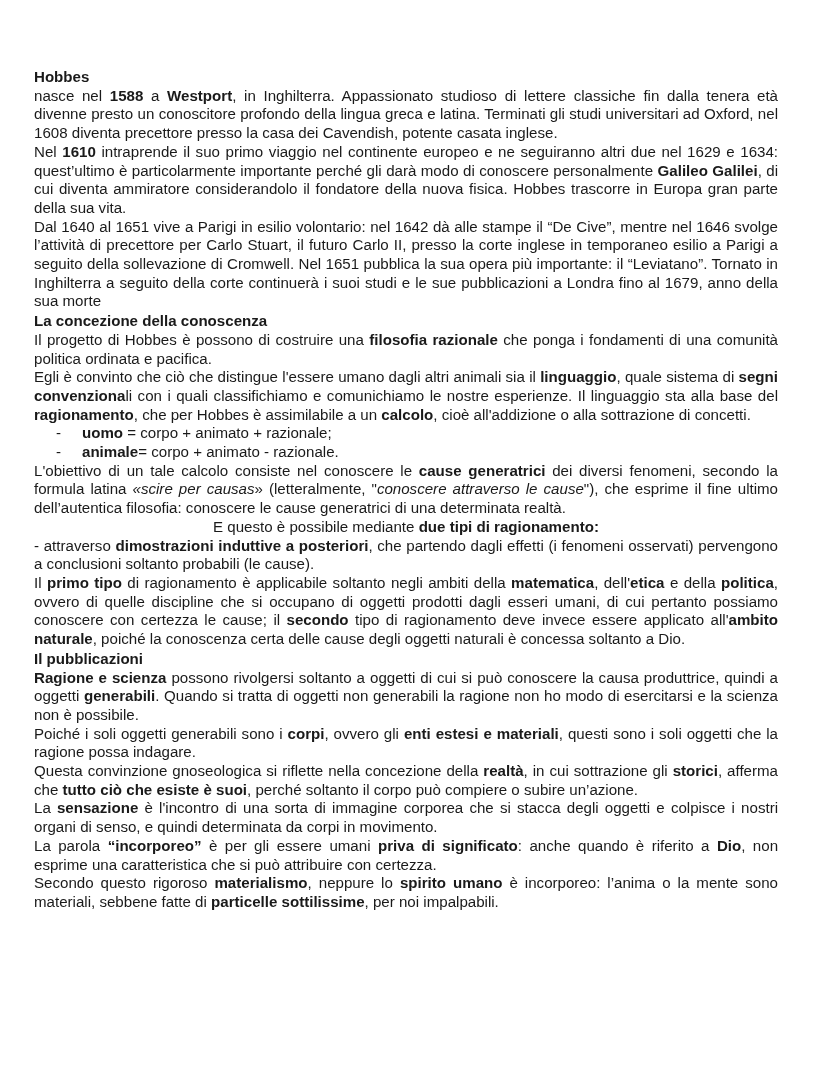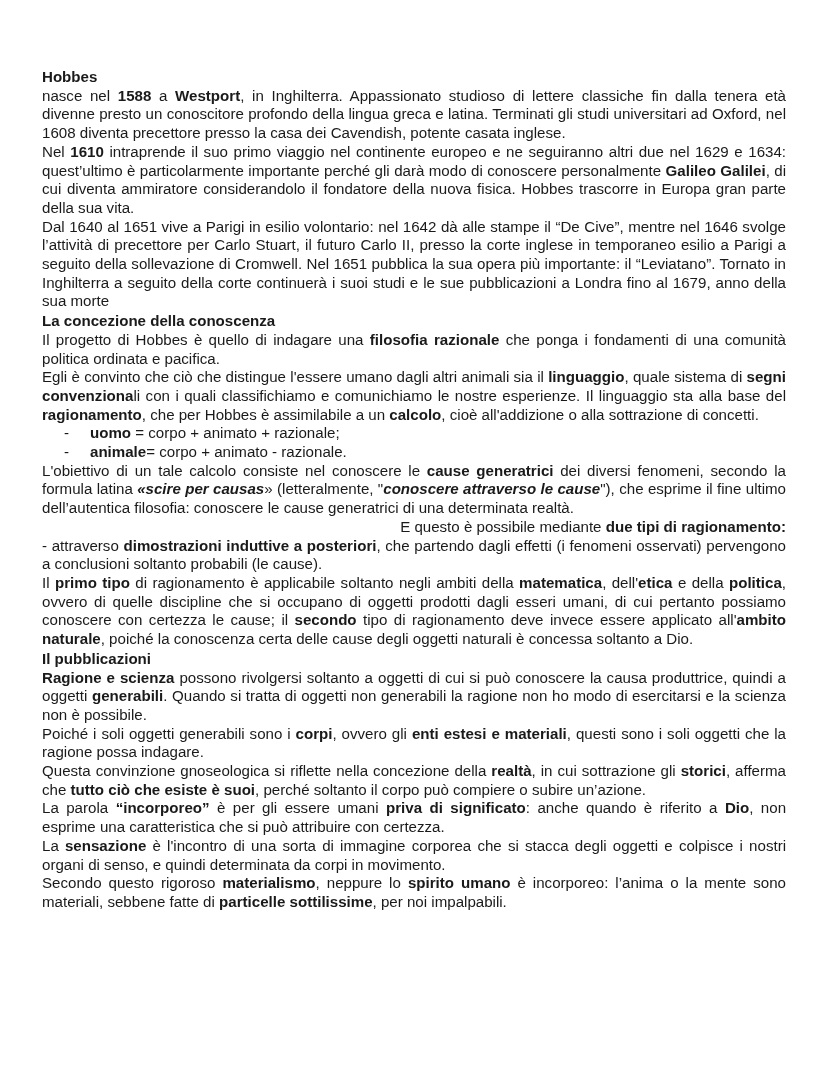--- a/index.html
+++ b/index.html
@@ -1,63 +1,63 @@
 <!DOCTYPE html>
 <html><head>
 <meta charset="utf-8">
 <style>
   html, body { margin: 0; padding: 0; background: #ffffff; }
   body { width: 828px; height: 1071px; overflow: hidden; position: relative; }
   .page {
-    position: absolute; left: 42px; top: 68px; width: 744px;
+    position: absolute; left: 34px; top: 68px; width: 744px;
     font-family: "Liberation Sans", sans-serif;
     font-size: 15.1px; line-height: 18.7px; color: #1a1a1a;
   }
   .section { margin: 0; }
   .section + .section { margin-top: 1px; }
   .heading { font-weight: bold; margin: 0; }
   .para { margin: 0; text-align: justify; }
-  .para.left { text-align: right; }
+  .para.left { text-align: center; }
   .list { margin: 0; padding: 0; list-style: none; }
   .list li { position: relative; padding-left: 48px; margin: 0; }
   .list li .dash { position: absolute; left: 22px; }
   b, .b { font-weight: bold; }
-  .bi { font-weight: bold; font-style: italic; }
+  .bi { font-weight: normal; font-style: italic; }
 </style>
 </head>
 <body>
 
 <div class="page">
   <div class="section">
     <p class="heading">Hobbes</p>
     <div class="blocks">
         <p class="para"><span>nasce nel </span><span class="b">1588</span><span> a </span><span class="b">Westport</span><span>, in Inghilterra. Appassionato studioso di lettere classiche fin dalla tenera età divenne presto un conoscitore profondo della lingua greca e latina. Terminati gli studi universitari ad Oxford, nel 1608 diventa precettore presso la casa dei Cavendish, potente casata inglese.</span></p>
         <p class="para"><span>Nel </span><span class="b">1610</span><span> intraprende il suo primo viaggio nel continente europeo e ne seguiranno altri due nel 1629 e 1634: quest’ultimo è particolarmente importante perché gli darà modo di conoscere personalmente </span><span class="b">Galileo Galilei</span><span>, di cui diventa ammiratore considerandolo il fondatore della nuova fisica. Hobbes trascorre in Europa gran parte della sua vita.</span></p>
         <p class="para"><span>Dal 1640 al 1651 vive a Parigi in esilio volontario: nel 1642 dà alle stampe il “De Cive”, mentre nel 1646 svolge l’attività di precettore per Carlo Stuart, il futuro Carlo II, presso la corte inglese in temporaneo esilio a Parigi a seguito della sollevazione di Cromwell. Nel 1651 pubblica la sua opera più importante: il “Leviatano”. Tornato in Inghilterra a seguito della corte continuerà i suoi studi e le sue pubblicazioni a Londra fino al 1679, anno della sua morte</span></p>
       </div>
   </div>
   <div class="section">
     <p class="heading">La concezione della conoscenza</p>
     <div class="blocks">
-        <p class="para"><span>Il progetto di Hobbes è quello di indagare una </span><span class="b">filosofia razionale</span><span> che ponga i fondamenti di una comunità politica ordinata e pacifica.</span></p>
+        <p class="para"><span>Il progetto di Hobbes è possono di costruire una </span><span class="b">filosofia razionale</span><span> che ponga i fondamenti di una comunità politica ordinata e pacifica.</span></p>
         <p class="para"><span>Egli è convinto che ciò che distingue l'essere umano dagli altri animali sia il </span><span class="b">linguaggio</span><span>, quale sistema di </span><span class="b">segni convenziona</span><span>li con i quali classifichiamo e comunichiamo le nostre esperienze. Il linguaggio sta alla base del </span><span class="b">ragionamento</span><span>, che per Hobbes è assimilabile a un </span><span class="b">calcolo</span><span>, cioè all'addizione o alla sottrazione di concetti.</span></p>
         <ul class="list">
           <li><span class="dash">-</span><span class="b">uomo</span><span> = corpo + animato + razionale;</span></li>
           <li><span class="dash">-</span><span class="b">animale</span><span>= corpo + animato - razionale.</span></li>
         </ul>
         <p class="para"><span>L'obiettivo di un tale calcolo consiste nel conoscere le </span><span class="b">cause generatrici</span><span> dei diversi fenomeni, secondo la formula latina </span><span class="bi">«scire per causas</span><span>» (letteralmente, "</span><span class="bi">conoscere attraverso le cause</span><span>"), che esprime il fine ultimo dell’autentica filosofia: conoscere le cause generatrici di una determinata realtà.</span></p>
         <p class="para left"><span>E questo è possibile mediante </span><span class="b">due tipi di ragionamento:</span></p>
         <p class="para"><span>- attraverso </span><span class="b">dimostrazioni induttive a posteriori</span><span>, che partendo dagli effetti (i fenomeni osservati) pervengono a conclusioni soltanto probabili (le cause).</span></p>
         <p class="para"><span>Il </span><span class="b">primo tipo</span><span> di ragionamento è applicabile soltanto negli ambiti della </span><span class="b">matematica</span><span>, dell'</span><span class="b">etica</span><span> e della </span><span class="b">politica</span><span>, ovvero di quelle discipline che si occupano di oggetti prodotti dagli esseri umani, di cui pertanto possiamo conoscere con certezza le cause; il </span><span class="b">secondo</span><span> tipo di ragionamento deve invece essere applicato all'</span><span class="b">ambito naturale</span><span>, poiché la conoscenza certa delle cause degli oggetti naturali è concessa soltanto a Dio.</span></p>
       </div>
   </div>
   <div class="section">
     <p class="heading">Il pubblicazioni</p>
     <div class="blocks">
         <p class="para"><span class="b">Ragione e scienza</span><span> possono rivolgersi soltanto a oggetti di cui si può conoscere la causa produttrice, quindi a oggetti </span><span class="b">generabili</span><span>. Quando si tratta di oggetti non generabili la ragione non ho modo di esercitarsi e la scienza non è possibile.</span></p>
         <p class="para"><span>Poiché i soli oggetti generabili sono i </span><span class="b">corpi</span><span>, ovvero gli </span><span class="b">enti estesi e materiali</span><span>, questi sono i soli oggetti che la ragione possa indagare.</span></p>
         <p class="para"><span>Questa convinzione gnoseologica si riflette nella concezione della </span><span class="b">realtà</span><span>, in cui sottrazione gli </span><span class="b">storici</span><span>, afferma che </span><span class="b">tutto ciò che esiste è suoi</span><span>, perché soltanto il corpo può compiere o subire un’azione.</span></p>
+        <p class="para"><span> La </span><span class="b">sensazione</span><span> è l'incontro di una sorta di immagine corporea che si stacca degli oggetti e colpisce i nostri organi di senso, e quindi determinata da corpi in movimento.</span></p>
         <p class="para"><span>La parola </span><span class="b">“incorporeo”</span><span> è per gli essere umani </span><span class="b">priva di significato</span><span>: anche quando è riferito a </span><span class="b">Dio</span><span>, non esprime una caratteristica che si può attribuire con certezza.</span></p>
-        <p class="para"><span> La </span><span class="b">sensazione</span><span> è l'incontro di una sorta di immagine corporea che si stacca degli oggetti e colpisce i nostri organi di senso, e quindi determinata da corpi in movimento.</span></p>
         <p class="para"><span>Secondo questo rigoroso </span><span class="b">materialismo</span><span>, neppure lo </span><span class="b">spirito umano</span><span> è incorporeo: l’anima o la mente sono materiali, sebbene fatte di </span><span class="b">particelle sottilissime</span><span>, per noi impalpabili.</span></p>
       </div>
   </div>
 </div>
 
 </body></html>

